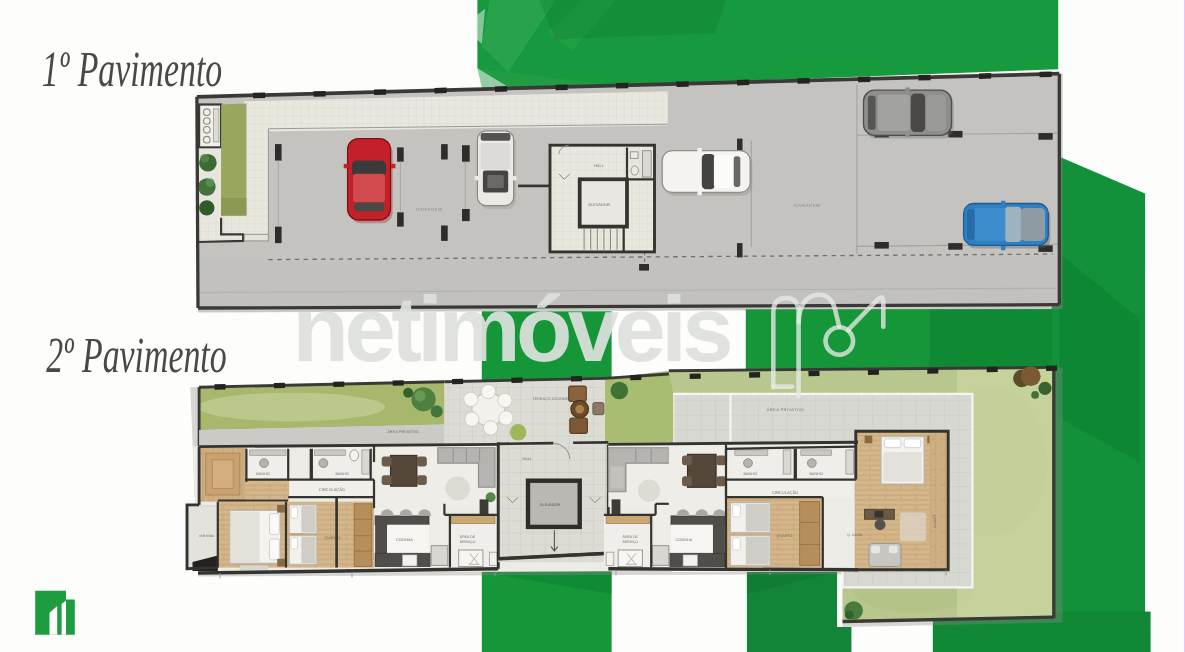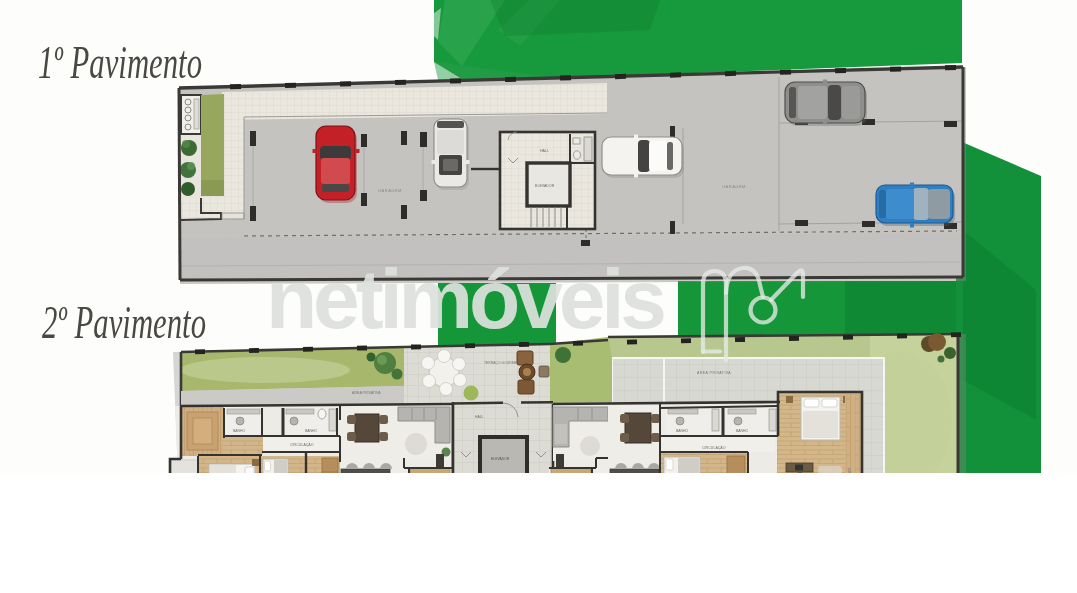--- a/index.html
+++ b/index.html
@@ -1,16 +1,16 @@
 <!DOCTYPE html>
 <html><head>
 <meta charset="utf-8">
 <style>
   html,body{margin:0;padding:0;background:#ffffff;}
-  #stage{position:relative;width:1077px;height:473px;overflow:hidden;background:#d946ef;
+  #stage{position:relative;width:1077px;height:593px;overflow:hidden;background:#d946ef;
          font-family:"Liberation Sans", sans-serif;}
   svg{display:block;}
 </style>
 </head>
 <body>
 <div id="stage">
 <svg width="1077" height="593" viewBox="0 0 1077 593">
 <defs>
   <pattern id="tile" width="7" height="7" patternUnits="userSpaceOnUse">
     <rect width="7" height="7" fill="#eae7df"></rect>

